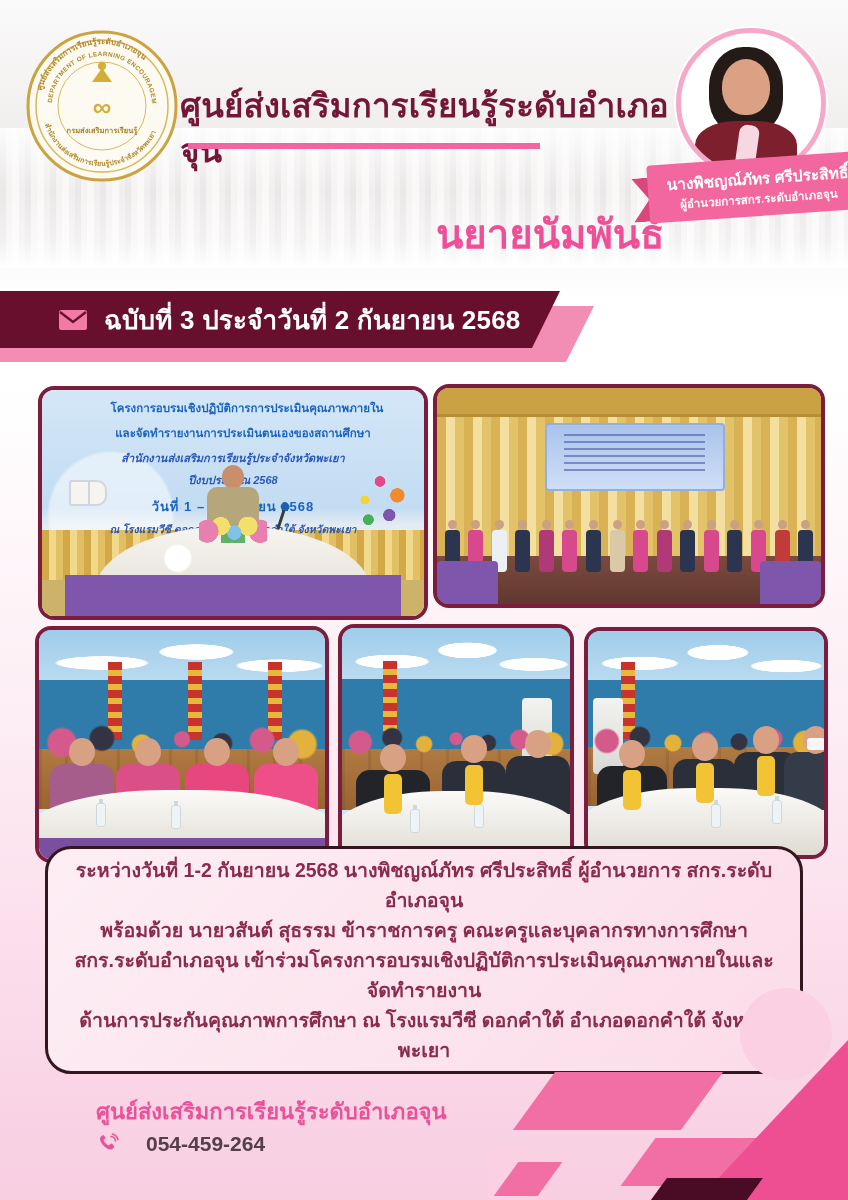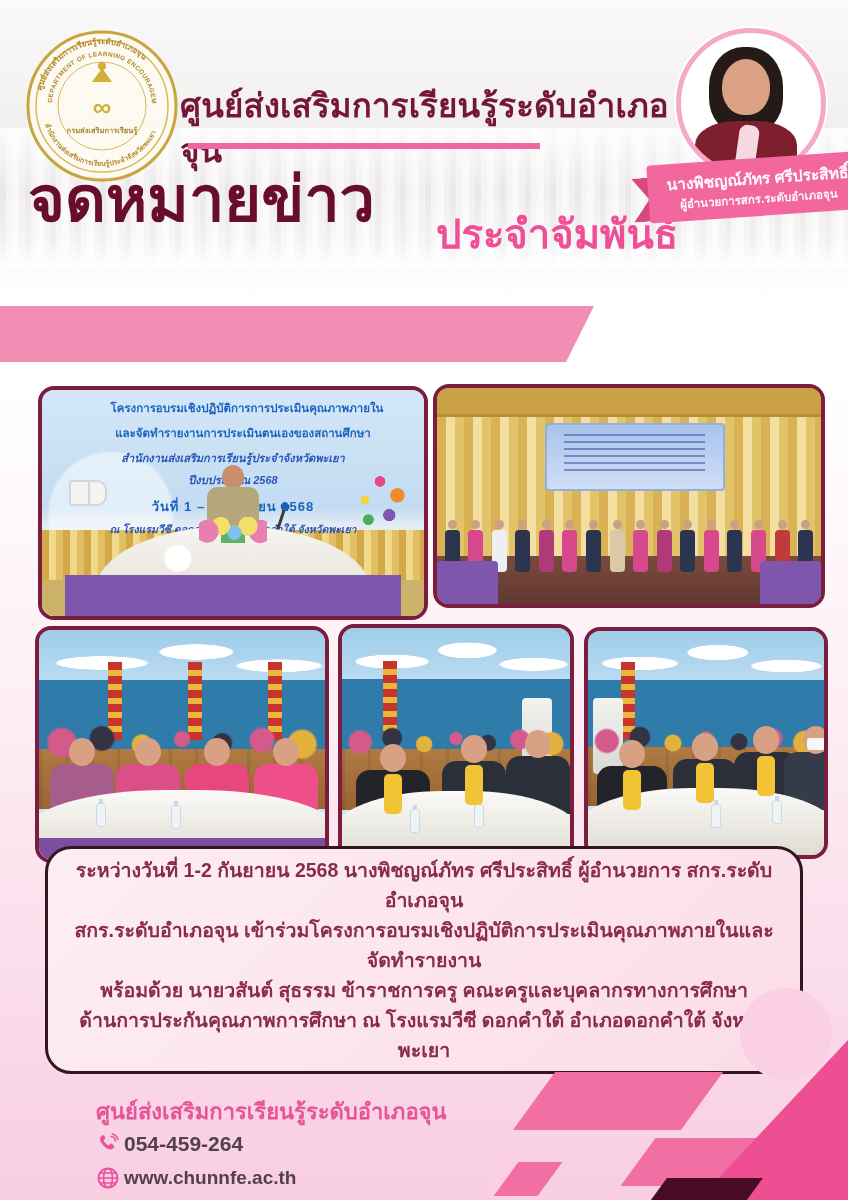--- a/index.html
+++ b/index.html
@@ -146,21 +146,21 @@
   .bottle::before{content:"";position:absolute;left:2px;top:-5px;width:4px;height:5px;background:#cfd9dd;}
 
   
   .article{position:absolute;left:45px;top:846px;width:758px;height:228px;box-sizing:border-box;
      border:3px solid #33171f;border-radius:26px;background:linear-gradient(135deg,#fdeef4 0%,#fbdce9 100%);
      display:flex;flex-direction:column;justify-content:center;padding:10px 26px;}
   .article .ln{text-align:center;font-size:19.5px;font-weight:700;color:#8a2a4c;line-height:30px;}
 
   
   .f-org{position:absolute;left:96px;top:1094px;font-size:22px;font-weight:800;color:#e9529b;}
-  .f-row{position:absolute;left:96px;display:flex;align-items:center;gap:4px;color:#534049;font-weight:700;}
+  .f-row{position:absolute;left:96px;display:flex;align-items:center;gap:26px;color:#534049;font-weight:700;}
   .f-phone{top:1132px;font-size:21px;}
   .f-web{top:1166px;font-size:19px;}
 
   
   .decor{position:absolute;right:0;bottom:0;width:360px;height:220px;overflow:hidden;pointer-events:none;}
   .d-circle{position:absolute;border-radius:50%;background:#fbd0e3;}
   .d-c1{right:16px;top:8px;width:92px;height:92px;}
   .d-c2{left:-14px;bottom:-18px;width:72px;height:72px;}
   .d-para{position:absolute;background:#f26fa3;transform:skewX(-36deg);}
   .d-p1{left:46px;top:92px;width:168px;height:58px;}
@@ -199,40 +199,46 @@
     </text>
     <path d="M76 38 l10 14 h-20 z" fill="#d4af37"></path>
     <circle cx="76" cy="36" r="4" fill="#d4af37"></circle>
     <text x="76" y="86" text-anchor="middle" font-size="26" font-weight="bold" fill="#d4af37">∞</text>
     <text x="76" y="103" text-anchor="middle" font-size="7.5" font-weight="bold" fill="#a9802a">กรมส่งเสริมการเรียนรู้</text>
   </svg>
 
   <div class="org-title">ศูนย์ส่งเสริมการเรียนรู้ระดับอำเภอจุน</div>
   <div class="org-underline"></div>
 
-  <div class="mast-main">จดหมายข่าว</div>
-  <div class="mast-sub">ประจำจัมพันธ์</div>
+  <div class="mast-sub">นยายนัมพันธ์</div>
 
   <div class="portrait">
     <div class="hair"></div>
     <div class="face"></div>
     <div class="body-shirt"></div>
     <div class="scarf"></div>
   </div>
 
   <div class="ribbon">
     <div class="tail-l"></div>
     <div class="tail-r"></div>
     <div class="band">
       <div class="nm">นางพิชญณ์ภัทร ศรีประสิทธิ์</div>
       <div class="tt">ผู้อำนวยการสกร.ระดับอำเภอจุน</div>
     </div>
   </div>
 
   <div class="issue-back"></div>
+  <div class="issue-front">
+    <svg width="30" height="22" viewBox="0 0 30 22">
+      <rect x="1" y="1" width="28" height="20" rx="2.5" fill="#f27ba6"></rect>
+      <path d="M2 3 L15 13 L28 3" fill="none" stroke="#670f2d" stroke-width="2.4"></path>
+    </svg>
+    <span class="txt">ฉบับที่ 3  ประจำวันที่ 2 กันยายน 2568</span>
+  </div>
 
   <div class="photo p1">
     <div class="bg"></div>
     <div class="curtain"></div>
     <div class="floorband"></div>
     <div class="cap c1">โครงการอบรมเชิงปฏิบัติการการประเมินคุณภาพภายใน</div>
     <div class="cap c2">และจัดทำรายงานการประเมินตนเองของสถานศึกษา</div>
     <div class="cap c3">สำนักงานส่งเสริมการเรียนรู้ประจำจังหวัดพะเยา</div>
     <div class="cap c4">ปีงบประมาณ 2568</div>
     <div class="cap c5">วันที่ 1 – 2 กันยายน 2568</div>
@@ -330,22 +336,22 @@
     <i class="pers" style="--c:#343b49;left:83%;bottom:20%">
         <b class="mask"></b>
       </i>
     <div class="tablecloth"></div>
     <span class="bottle" style="left:52%;bottom:12%"></span>
     <span class="bottle" style="left:78%;bottom:14%"></span>
   </div>
 
   <div class="article">
     <div class="ln">ระหว่างวันที่ 1-2 กันยายน 2568 นางพิชญณ์ภัทร ศรีประสิทธิ์ ผู้อำนวยการ สกร.ระดับอำเภอจุน</div>
+    <div class="ln">พร้อมด้วย นายวสันต์ สุธรรม ข้าราชการครู คณะครูและบุคลากรทางการศึกษา</div>
     <div class="ln">สกร.ระดับอำเภอจุน เข้าร่วมโครงการอบรมเชิงปฏิบัติการประเมินคุณภาพภายในและจัดทำรายงาน</div>
-    <div class="ln">พร้อมด้วย นายวสันต์ สุธรรม ข้าราชการครู คณะครูและบุคลากรทางการศึกษา</div>
     <div class="ln">ด้านการประกันคุณภาพการศึกษา  ณ โรงแรมวีซี ดอกคำใต้ อำเภอดอกคำใต้ จังหวัดพะเยา</div>
   </div>
 
   <div class="decor">
     <div class="d-circle d-c1"></div>
     <div class="d-circle d-c2"></div>
     <div class="d-para d-p1"></div>
     <div class="d-para d-p2"></div>
     <div class="d-para d-p3"></div>
     <div class="d-tri"></div>
@@ -353,22 +359,14 @@
   </div>
 
   <div class="f-org">ศูนย์ส่งเสริมการเรียนรู้ระดับอำเภอจุน</div>
   <div class="f-row f-phone">
     <svg width="24" height="24" viewBox="0 0 24 24">
       <path d="M6.4 2.8c.9 0 3.4 2.5 3 3.4-.3.7-1.7 1.3-1.7 2.1 0 1.6 3.4 5 5 5 .8 0 1.4-1.4 2.1-1.7.9-.4 3.4 2.1 3.4 3 0 1.4-2 2.9-3.5 2.9-4.5 0-10.7-6.2-10.7-10.7 0-1.5 1.5-3 2.4-3z" fill="#e9529b"></path>
       <path d="M15 4.5a5 5 0 0 1 4.5 4.5 M16.5 2a8 8 0 0 1 5.5 5.5" fill="none" stroke="#e9529b" stroke-width="1.6" stroke-linecap="round"></path>
     </svg>
     <span>054-459-264</span>
   </div>
-  <div class="f-row f-web">
-    <svg width="24" height="24" viewBox="0 0 24 24">
-      <circle cx="12" cy="12" r="9.5" fill="none" stroke="#e9529b" stroke-width="2"></circle>
-      <ellipse cx="12" cy="12" rx="4.5" ry="9.5" fill="none" stroke="#e9529b" stroke-width="1.6"></ellipse>
-      <path d="M2.5 12h19 M4 7h16 M4 17h16" stroke="#e9529b" stroke-width="1.6" fill="none"></path>
-    </svg>
-    <span>www.chunnfe.ac.th</span>
-  </div>
 
 </div>
 
 </body></html>

